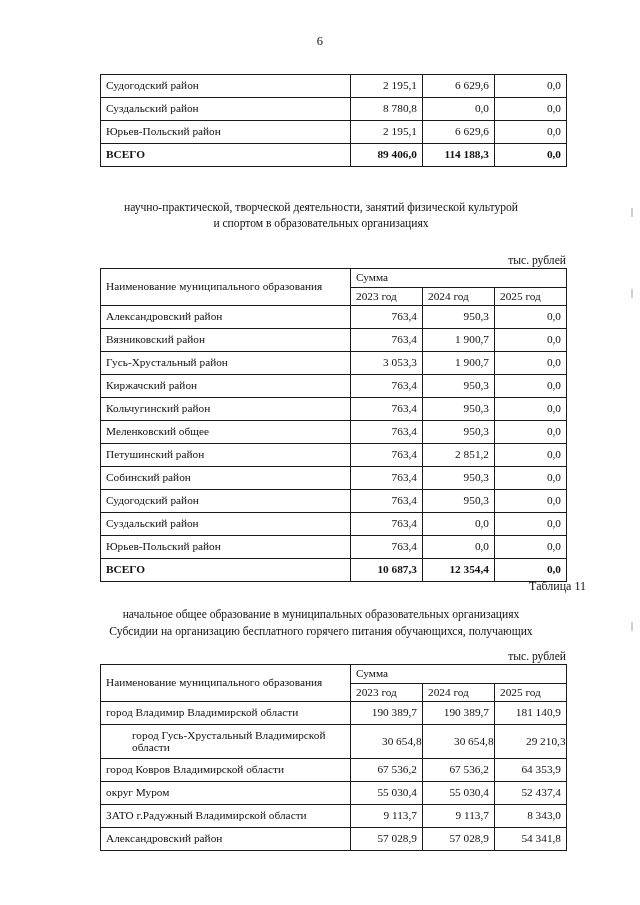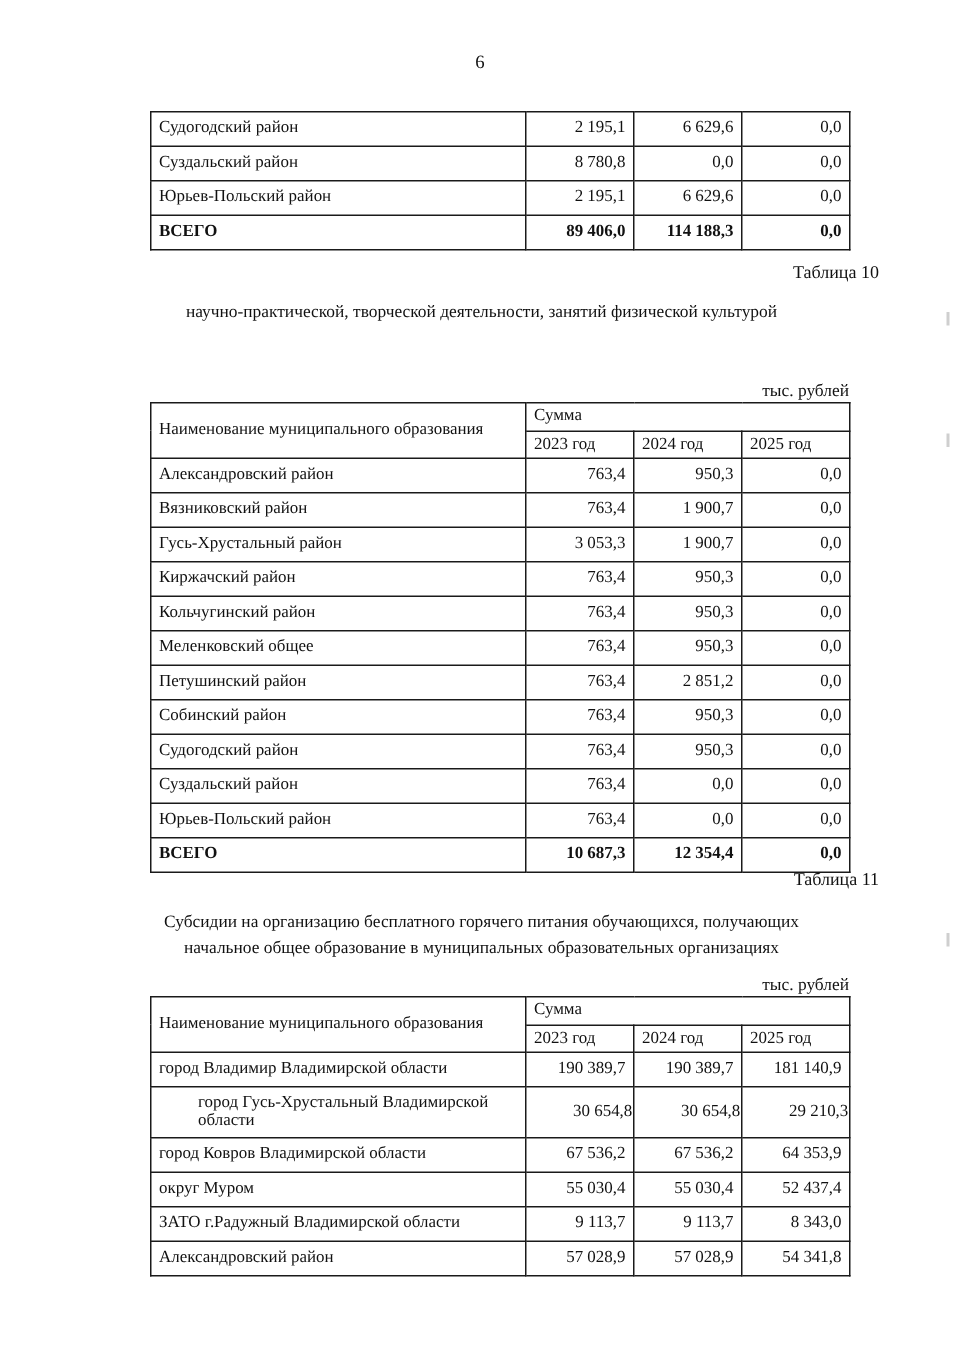--- a/index.html
+++ b/index.html
@@ -182,24 +182,24 @@
       </tr>
       <tr class="total">
         <td class="name">ВСЕГО</td>
         <td class="num">89 406,0</td>
         <td class="num">114 188,3</td>
         <td class="num">0,0</td>
       </tr>
     </tbody>
   </table>
 
-  <div class="label-right tbl10-label">Таблица 10</div>
 
   <div class="tbl10-title">
     <div>научно-практической, творческой деятельности, занятий физической культурой</div>
+    <div>и спортом в образовательных организациях</div>
   </div>
 
   <div class="tbl10-units">тыс. рублей</div>
 
   <table class="doc-table tbl10">
     <colgroup>
       <col style="width:250px">
         <col style="width:72px">
         <col style="width:72px">
         <col style="width:72px">
@@ -287,22 +287,22 @@
         <td class="num">10 687,3</td>
         <td class="num">12 354,4</td>
         <td class="num">0,0</td>
       </tr>
     </tbody>
   </table>
 
   <div class="label-right tbl11-label">Таблица 11</div>
 
   <div class="tbl11-title">
+    <div>начальное общее образование в муниципальных образовательных организациях</div>
     <div>Субсидии на организацию бесплатного горячего питания обучающихся, получающих</div>
-    <div>начальное общее образование в муниципальных образовательных организациях</div>
   </div>
 
   <div class="tbl11-units">тыс. рублей</div>
 
   <table class="doc-table tbl11">
     <colgroup>
       <col style="width:250px">
         <col style="width:72px">
         <col style="width:72px">
         <col style="width:72px">

